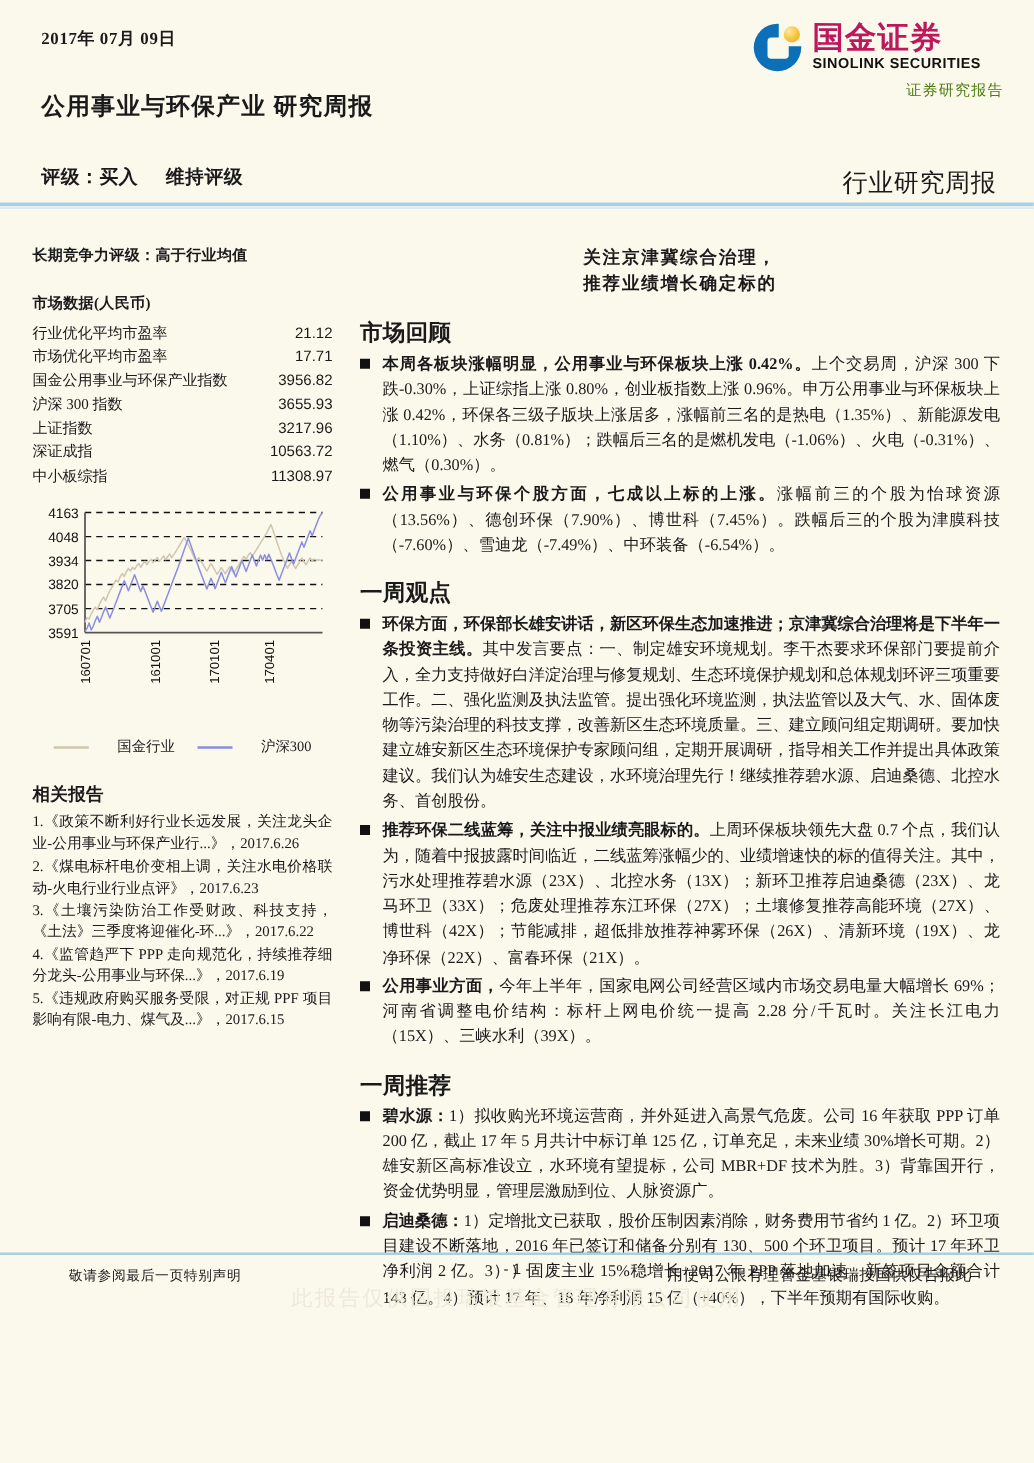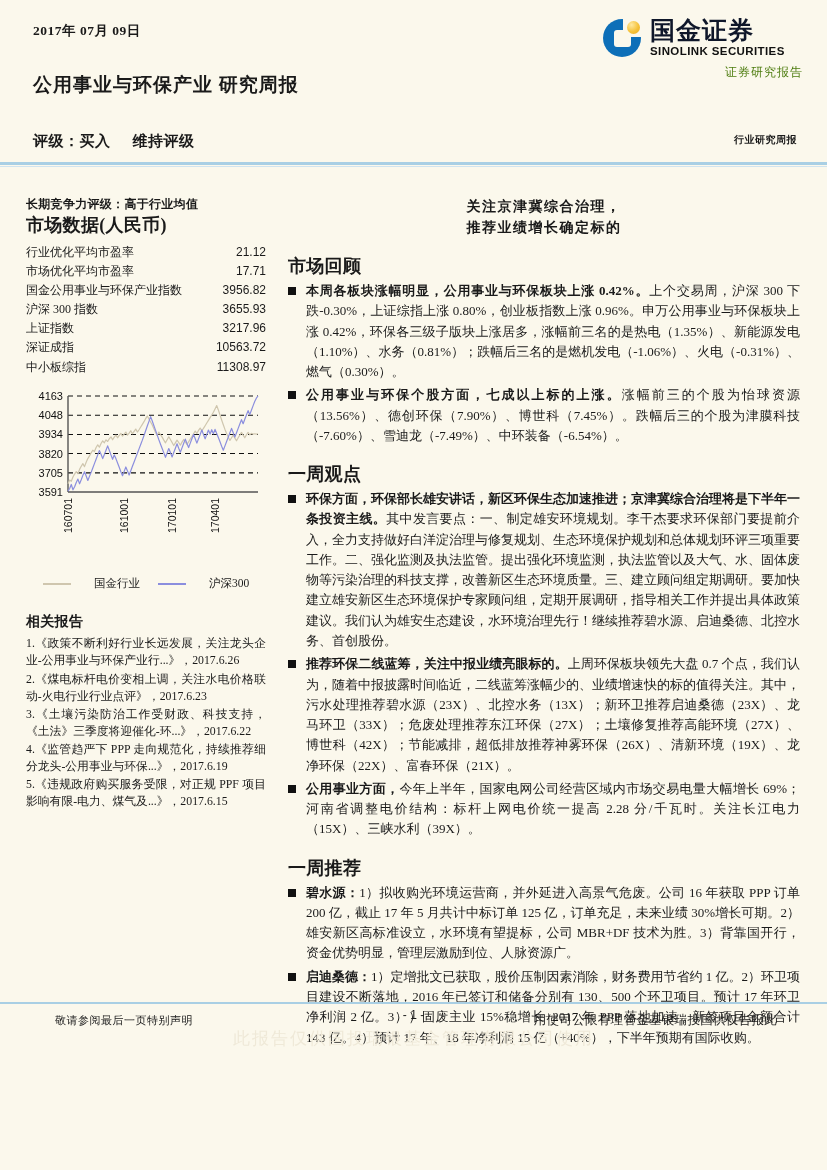--- a/index.html
+++ b/index.html
@@ -11,52 +11,52 @@
     position:relative;
     overflow:hidden;
   }
   .page{position:relative;width:827px;height:1050px;}
 
   
   .hdr-date{position:absolute;left:33px;top:22px;font-size:13.5px;font-weight:bold;letter-spacing:.5px;}
   .hdr-title{position:absolute;left:33px;top:72px;font-size:19px;font-weight:bold;letter-spacing:1px;}
   .hdr-rating{position:absolute;left:33px;top:132px;font-size:15px;font-weight:bold;letter-spacing:.5px;}
   .hdr-rating .gap{display:inline-block;width:22px;}
-  .hdr-right{position:absolute;right:30px;top:133px;font-size:10px;font-weight:bold;letter-spacing:.5px;}
+  .hdr-right{position:absolute;right:30px;top:133px;font-size:20px;font-weight:normal;letter-spacing:.5px;}
 
   .logo-wrap{position:absolute;right:24px;top:18px;width:200px;height:72px;}
   .logo-row{display:flex;align-items:center;gap:9px;}
   .logo-mark{position:relative;width:38px;height:38px;flex:none;}
   .logo-mark .ring{
     position:absolute;left:0;top:0;width:38px;height:38px;border-radius:50%;
     background:#0d6fb8;
   }
   .logo-mark .hole{
     position:absolute;left:11px;top:11px;width:17px;height:17px;
     background:#fbf8ec;border-radius:3px;
   }
   .logo-mark .notch{
     position:absolute;right:-1px;top:-1px;width:19px;height:19px;background:#fbf8ec;
     border-radius:0 0 0 3px;
   }
   .logo-mark .dot{
     position:absolute;right:1px;top:2px;width:13px;height:13px;border-radius:50%;
     background:radial-gradient(circle at 35% 30%,#ffe9a0 0%,#f5c23a 55%,#e8a81c 100%);
   }
-  .logo-cn{font-family:"Liberation Sans",sans-serif;font-size:25px;font-weight:bold;color:#0f172a;letter-spacing:1px;line-height:1;}
+  .logo-cn{font-family:"Liberation Sans",sans-serif;font-size:25px;font-weight:bold;color:#be185d;letter-spacing:1px;line-height:1;}
   .logo-en{font-family:"Liberation Sans",sans-serif;font-size:11.5px;font-weight:bold;color:#111;letter-spacing:.4px;margin-top:2px;}
   .logo-sub{text-align:right;font-size:12px;margin-top:7px;color:#4d7c0f;letter-spacing:1px;}
 
   .rule-blue{position:absolute;left:0;right:0;top:162px;height:3px;background:#a9cfe4;}
   .rule-blue-2{position:absolute;left:0;right:0;top:166px;height:1px;background:#cfe3ef;}
 
   
   .left{position:absolute;left:26px;top:196px;width:240px;}
   .lc-rating{font-size:12px;font-weight:bold;letter-spacing:.3px;}
-  .lc-h{font-size:18px;font-weight:bold;letter-spacing:.3px;}
+  .lc-h{font-size:12px;font-weight:bold;margin-top:21px;letter-spacing:.3px;}
   .mkt-table{width:100%;border-collapse:collapse;margin-top:5px;font-size:12px;}
   .mkt-table td{padding:1.5px 0;vertical-align:top;line-height:1.35;}
   .mkt-table td.lbl{text-align:left;padding-right:4px;}
   .mkt-table td.val{text-align:right;white-space:nowrap;font-family:"Liberation Sans",sans-serif;font-size:12px;}
 
   
   .chart-box{margin-top:14px;width:240px;height:180px;position:relative;}
   .chart-svg{display:block;}
   .legend{display:flex;justify-content:center;gap:18px;margin-top:6px;font-size:11.5px;align-items:center;}
   .legend .item{display:flex;align-items:center;gap:23px;font-family:Liberation Serif, serif;}

